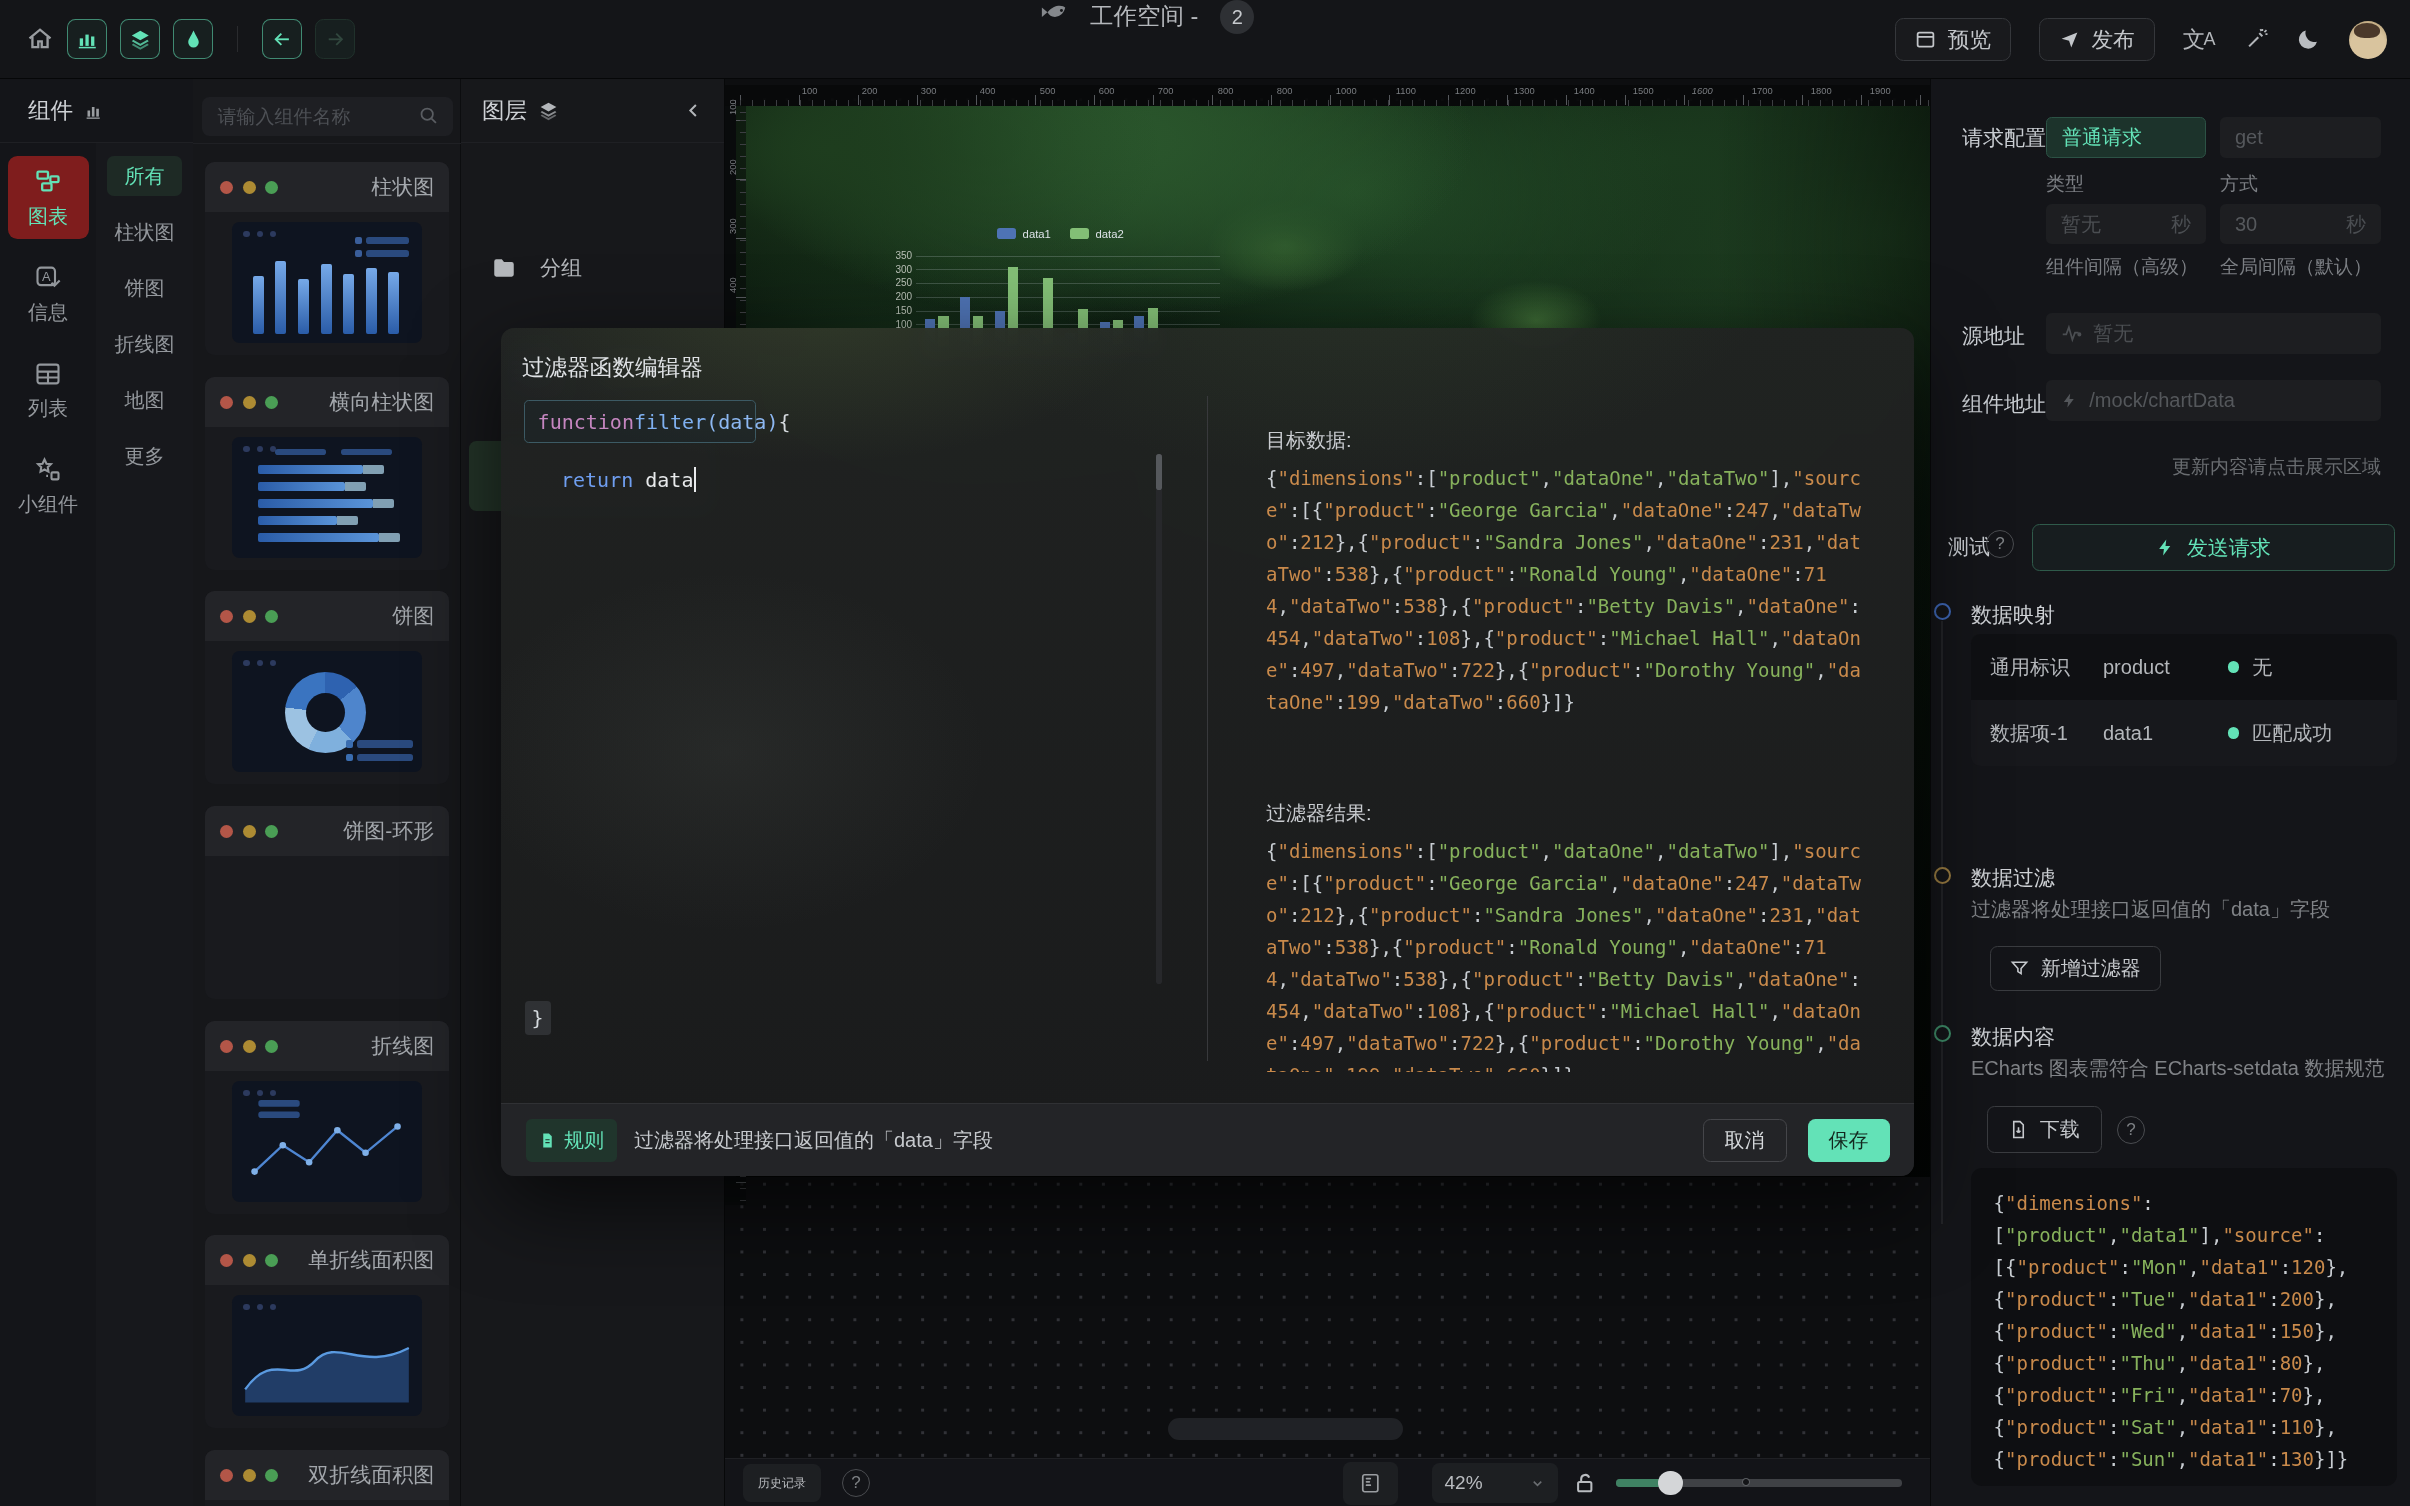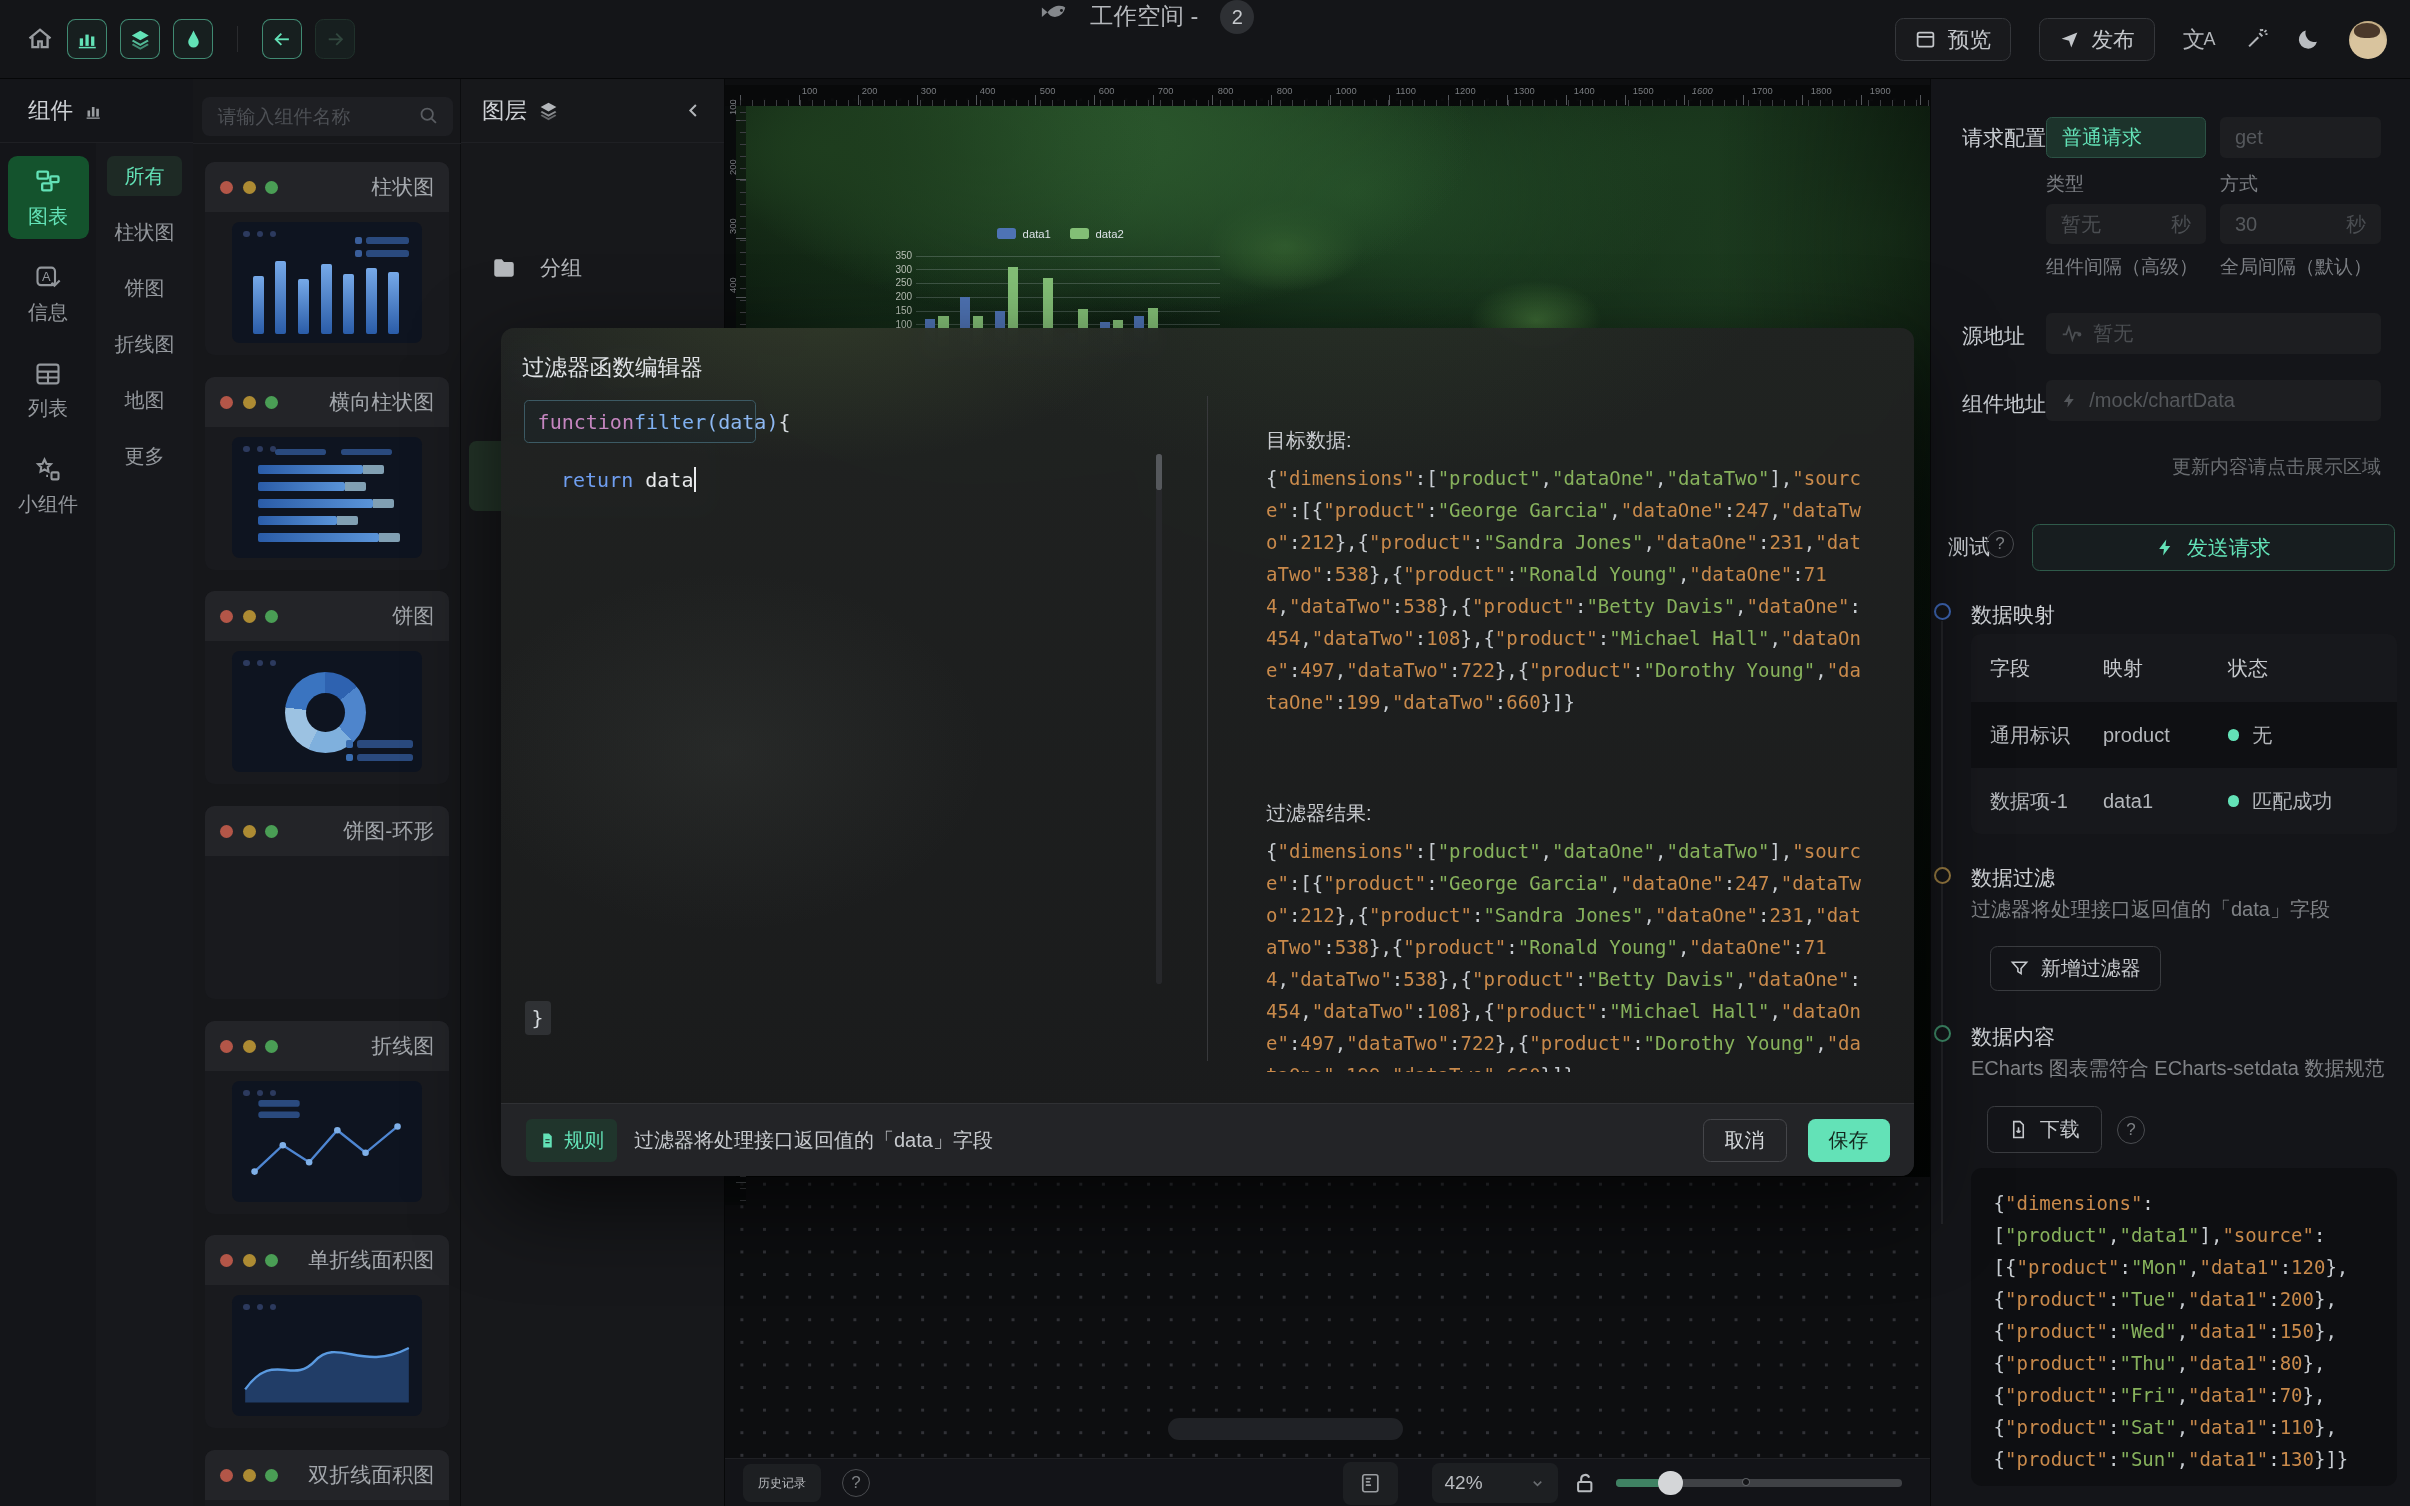--- a/index.html
+++ b/index.html
@@ -18,21 +18,21 @@
 .ws-badge{min-width:34px;height:34px;border-radius:50%;background:#2e3034;color:#c7cace;font-size:20px;display:flex;align-items:center;justify-content:center}
 .h-right{position:absolute;right:24.5px;top:0;height:79px;display:flex;align-items:center;gap:28px}
 .h-btn{height:43px;padding:0 19px;border:0.9px solid #35373b;border-radius:8.5px;background:#191a1d;color:#c3c6ca;font-size:21.7px;display:flex;align-items:center;gap:11.3px;cursor:pointer}
 .avatar{width:38px;height:38px;border-radius:50%;background:radial-gradient(circle at 50% 68%,#d9c49e 55%,#c8b28a 72%,#b49b72);position:relative;overflow:hidden}
 .avatar:before{content:"";position:absolute;left:5.6px;top:2.8px;width:26px;height:15px;border-radius:50% 50% 40% 40%;background:#4a382a}
 
 #left-panel{position:absolute;left:0;top:79px;width:193px;height:1428px;background:#141519}
 #left-panel .ph{height:64px;display:flex;align-items:center;gap:11.3px;padding-left:28px;border-bottom:0.9px solid #1f2024;color:#ced1d5;font-size:22.6px;width:461px;background:#141519}
 #rail{position:absolute;left:0;top:64px;width:96px}
 .rail-item{width:81px;margin:13px 0 0 7.5px;padding:11.3px 0 9.4px;border-radius:9.4px;display:flex;flex-direction:column;align-items:center;gap:7.5px;color:#93979c;font-size:20px;cursor:pointer}
-.rail-item.active{background:#14532d;color:#63e2b7}
+.rail-item.active{background:#7f1d1d;color:#63e2b7}
 #cats{position:absolute;left:96px;top:64px;width:97px;height:1363px;background:#17181c}
 .cat-item{width:75px;margin:13px auto 16px;height:40px;border-radius:6.6px;display:flex;align-items:center;justify-content:center;color:#93979c;font-size:20px;cursor:pointer}
 .cat-item.active{background:#1e2a25;color:#63e2b7}
 
 #comp-panel{position:absolute;left:193px;top:79px;width:268px;height:1428px;background:#16171a;border-right:0.9px solid #0c0d0f}
 #search{position:absolute;left:9.4px;top:18px;width:251px;height:39px;background:#1e1f23;border-radius:7.5px;border:none;color:#8e9196;font-size:19px;padding:0 38px 0 15px;outline:none}
 #search::placeholder{color:#4d5055}
 #search-ic{position:absolute;right:21px;top:26px;color:#5a5d62}
 #comp-panel .hr{position:absolute;left:0;top:64px;width:268px;height:0.9px;background:#1f2024}
 .card{position:absolute;left:12.2px;width:244px;height:193px;border-radius:9.4px;overflow:hidden;background:#191a1e;cursor:pointer}
@@ -668,25 +668,20 @@
           <svg width="19" height="21" viewBox="0 0 24 24" fill="currentColor">
             <path d="M13 2 4 14h6l-1 8 9-12h-6z"></path>
           </svg>
         </span>
       <span>发送请求</span>
     </div>
     <div class="timeline"></div>
     <div class="sec-dot" style="top:524px;border-color:#3f68b8"></div>
     <div class="sec-head" style="top:522px">数据映射</div>
     <div id="map-table">
-        <div class="tr head">
-          <div class="c1">字段</div>
-          <div class="c2">映射</div>
-          <div class="c3">状态</div>
-        </div>
         <div class="tr dark">
           <div class="c1">通用标识</div>
           <div class="c2">product</div>
           <div class="c3">
             <span class="dot" style="background: rgb(99, 226, 183);"></span>
             <span>无</span>
           </div>
         </div>
         <div class="tr">
           <div class="c1">数据项-1</div>

